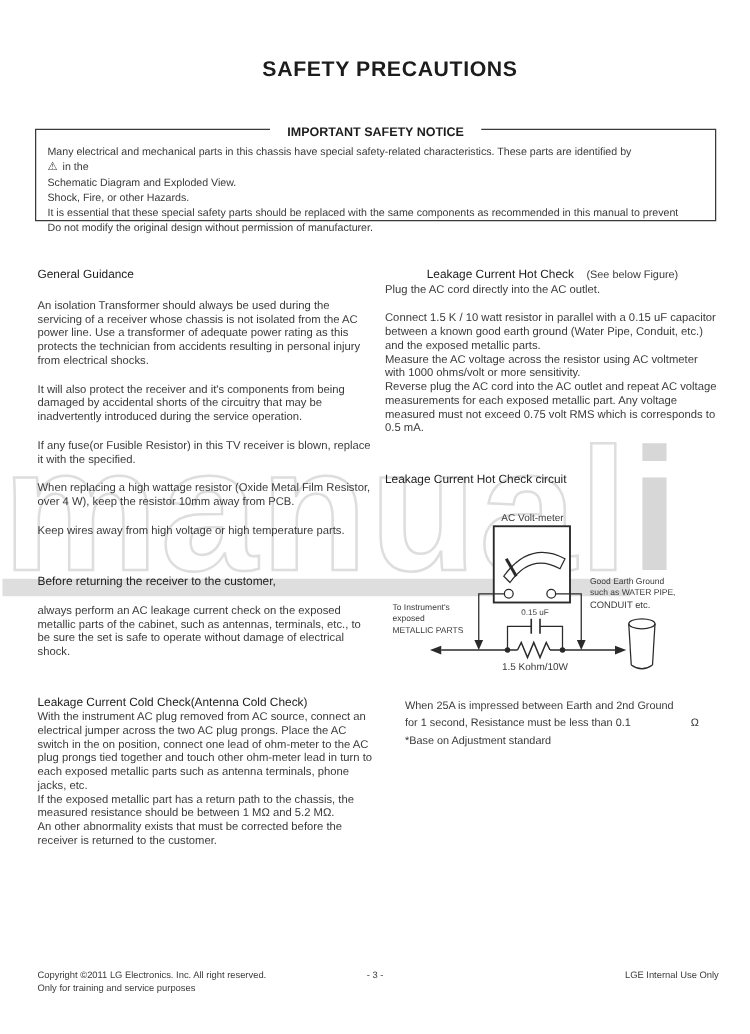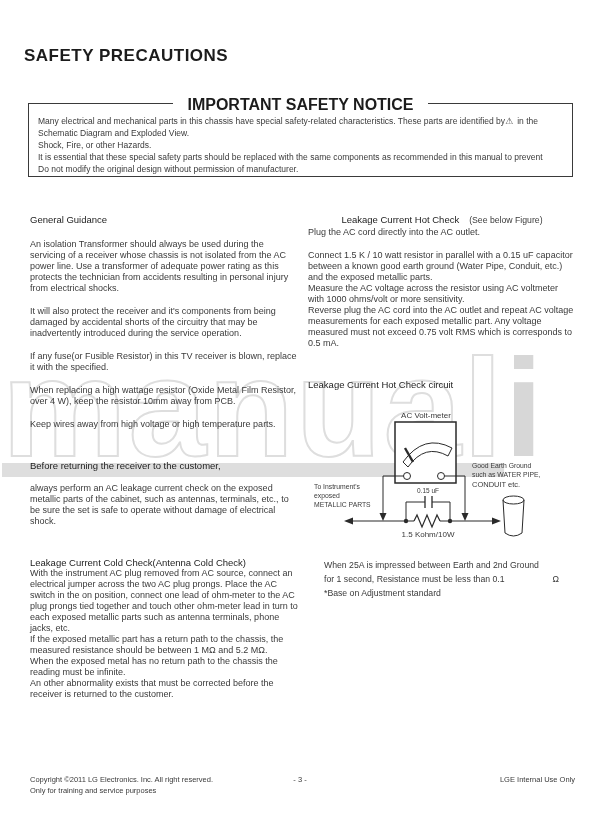--- a/index.html
+++ b/index.html
@@ -16,36 +16,36 @@
     white-space:nowrap; pointer-events:none; z-index:0;
     font-family:"Liberation Sans", sans-serif;
   }
   .watermark .outline {
     color:transparent;text-decoration:underline; -webkit-text-stroke:2px #dedede;
   }
   .watermark .solid { color:#d7d7d7; }
   .content { position:relative; z-index:1; }
   
   .page-title {
-    position:absolute; top:46px; left:0; width:600px; text-align:left;
+    position:absolute; top:46px; left:0; width:600px; text-align:center;
     font-size:17px; font-weight:700; color:#1c1c1c; letter-spacing:0.5px;padding-left:24px;
   }
   
   .notice {
     position:absolute; top:103px; left:28px; width:545px; height:74px;
     border:1.5px solid #3a3a3a;
   }
   .notice-title {
     position:absolute; top:-8px; left:0; right:0; text-align:center;
   }
   .notice-title span {
-    background:#ffffff; padding:0 14px; font-size:16px; font-weight:700; color:#1c1c1c;
+    background:#ffffff; padding:0 14px; font-size:10px; font-weight:700; color:#1c1c1c;
   }
   .notice-body { padding:11px 9px 6px 9px; font-size:8.5px; line-height:12px; }
-  .notice-line1 { display:flex; justify-content:flex-start; }
+  .notice-line1 { display:flex; justify-content:flex-end;flex-direction:column; }
   .notice-right-group { white-space:nowrap; }
   .warn-glyph { font-family:"DejaVu Sans", sans-serif; font-size:9px; margin-right:4px; }
   
   .col { position:absolute; top:184px; font-size:9px; line-height:11px; }
   .col-left  { left:30px;  width:268px; }
   .col-right { left:308px; width:268px; }
   .col h3 { font-size:9.5px; line-height:11px; font-weight:400; color:#1c1c1c;margin-top:30px; }
   .mb12 { margin-bottom:12px; }
   .mb14 { margin-bottom:14px; }
   .tight { margin-bottom:0; }
@@ -96,21 +96,20 @@
       <p class="mb12">If any fuse(or Fusible Resistor) in this TV receiver is blown, replace it with the specified.</p>
       <p class="mb12">When replacing a high wattage resistor (Oxide Metal Film Resistor, over 4 W), keep the resistor 10mm away from PCB.</p>
       <p class="mb12">Keep wires away from high voltage or high temperature parts.</p>
 
       <h3 class="mb12">Before returning the receiver to the customer,</h3>
       <p class="mb12">always perform an AC leakage current check on the exposed metallic parts of the cabinet, such as antennas, terminals, etc., to be sure the set is safe to operate without damage of electrical shock.</p>
 
       <h3 class="tight">Leakage Current Cold Check(Antenna Cold Check)</h3>
       <p class="tight">With the instrument AC plug removed from AC source, connect an electrical jumper across the two AC plug prongs. Place the AC switch in the on position, connect one lead of ohm-meter to the AC plug prongs tied together and touch other ohm-meter lead in turn to each exposed metallic parts such as antenna terminals, phone jacks, etc.</p>
       <p class="tight">If the exposed metallic part has a return path to the chassis, the measured resistance should be between 1 MΩ and 5.2 MΩ.</p>
-      <p class="tight">When the exposed metal has no return path to the chassis the reading must be infinite.</p>
       <p class="tight">An other abnormality exists that must be corrected before the receiver is returned to the customer.</p>
     </div>
 
     <div class="col col-right">
       <div class="h-inline">
         <h3>Leakage Current Hot Check</h3>
         <span class="h-note">(See below Figure)</span>
       </div>
       <p class="mb12">Plug the AC cord directly into the AC outlet.</p>
       <p class="tight">Connect 1.5 K / 10 watt resistor in parallel with a 0.15 uF capacitor between a known good earth ground (Water Pipe, Conduit, etc.) and the exposed metallic parts.</p>

